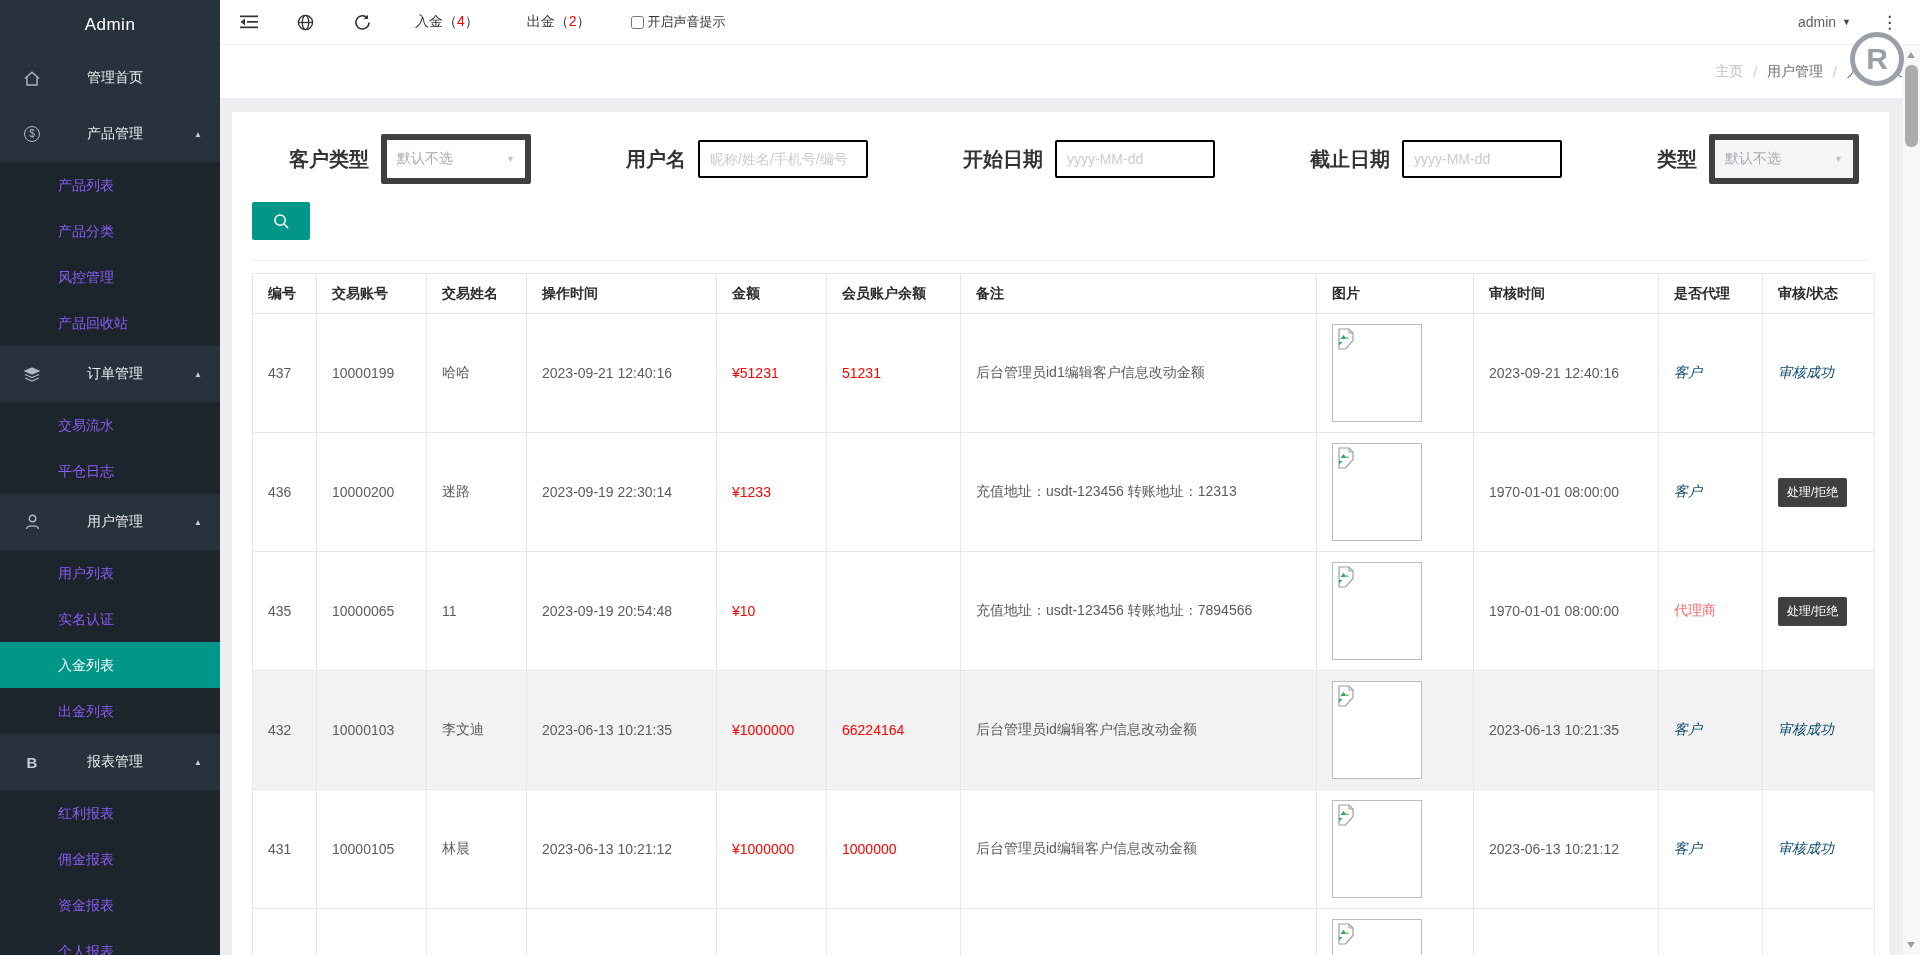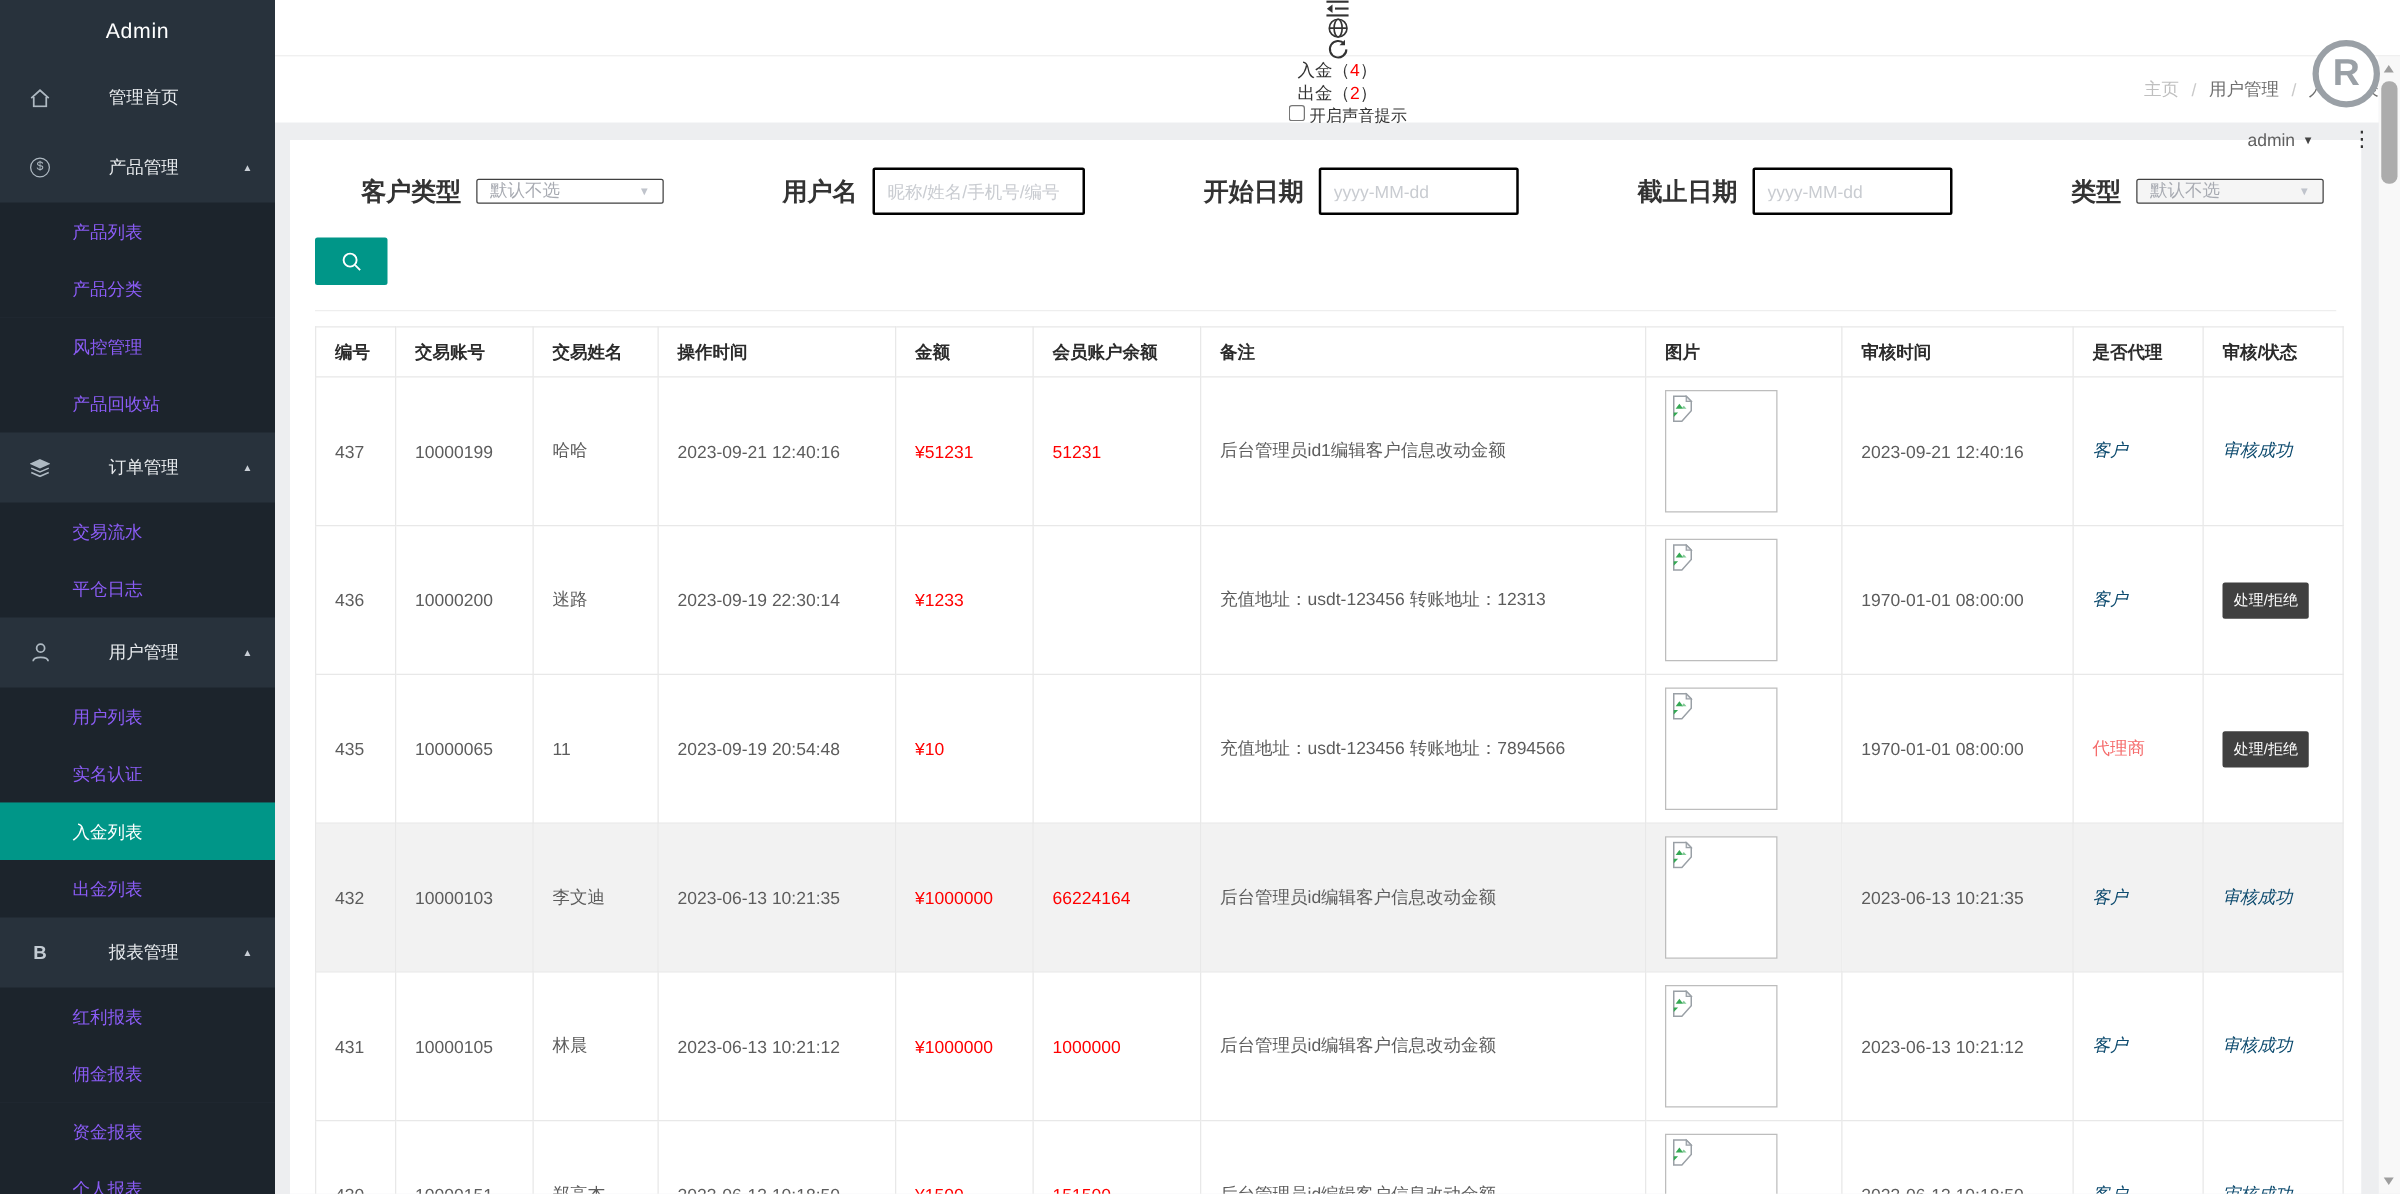--- a/index.html
+++ b/index.html
@@ -12,25 +12,25 @@
   .p-icon { width:20px; margin-right:12px; color:#AEB9C2; font-size:15px; display:flex; align-items:center; justify-content:center; }
   .p-icon svg { display:block; }
   .circ { display:inline-block; width:16px; height:16px; line-height:14px; border:1px solid #AEB9C2; border-radius:50%; font-size:10px; text-align:center; }
   .bicon { font-size:15px; font-weight:bold; color:#C3CBD3; font-family:"Liberation Sans",sans-serif; }
   .p-label { flex:1;margin-left:33px; }
   .p-arrow { font-size:8px; color:#C9CFD6; }
   .m-child { height:46px; line-height:46px; padding-left:58px; background:#1C242C; color:#8b5cf6; font-size:14px; cursor:pointer; }
   .m-child.active { background:#009688; color:#FFFFFF; }
 
   
-  .topbar { position:absolute; left:220px; top:0; right:0; height:45px; background:#FFFFFF; border-bottom:1px solid #F0F0F0; display:flex; align-items:center; z-index:5;flex-direction:column; }
+  .topbar { position:absolute; left:220px; top:0; right:0; height:45px; background:#FFFFFF; border-bottom:1px solid #F0F0F0; display:flex; align-items:center; z-index:5; }
   .tb-icon { width:57px; height:45px; display:flex; align-items:center; justify-content:center; cursor:pointer; }
   .tb-tab { padding:0 24px; font-size:14px; color:#333; cursor:pointer; white-space:nowrap; }
   .tb-count { color:#FF0000; }
-  .tb-sound { display:flex; margin-left:16px; font-size:13px; color:#333; cursor:pointer; }
+  .tb-sound { display:flex; align-items:center; margin-left:16px; font-size:13px; color:#333; cursor:pointer; }
   .tb-sound input { width:13px; height:13px; margin-right:4px; }
   .tb-right { margin-left:auto; display:flex; align-items:center; }
   .tb-user { font-size:14px; color:#5F5F5F; cursor:pointer; display:flex; align-items:center; }
   .tb-caret { font-size:9px; margin-left:6px; color:#444; }
   .tb-dots { font-size:17px; color:#333; margin:0 22px 0 30px; cursor:pointer; }
 
   
   .crumbbar { position:absolute; left:220px; top:45px; right:17px; height:53px; background:#FFFFFF; display:flex; align-items:center; padding-left:28px; font-size:14px; z-index:4;justify-content:flex-end; }
   .crumb-home { color:#BFBFBF; cursor:pointer; }
   .crumb-sep { color:#C9C9C9; margin:0 10px; }
@@ -44,21 +44,21 @@
   .sb-up { position:absolute; top:7px; left:4px; width:0; height:0; border-left:4.5px solid transparent; border-right:4.5px solid transparent; border-bottom:6px solid #9E9E9E; }
   .sb-thumb { position:absolute; top:20px; left:2px; width:13px; height:82px; background:#ACACAC; border-radius:6px; }
   .sb-down { position:absolute; bottom:7px; left:4px; width:0; height:0; border-left:4.5px solid transparent; border-right:4.5px solid transparent; border-top:6px solid #9E9E9E; }
 
   
   .card { position:absolute; left:232px; top:112px; width:1657px; height:843px; background:#FFFFFF; padding:14px 20px 0 20px; overflow:hidden; z-index:3; }
 
   .filters { display:flex; align-items:center; justify-content:space-between; margin:8px 10px 0 37px; }
   .fgroup { display:flex; align-items:center; }
   .flabel { font-size:20px; color:#333; font-weight:bold; margin-right:12px; white-space:nowrap; }
-  .fselect { width:150px; height:20px; border:1px solid #404040; border-radius:2px; display:flex; align-items:center; padding:0 10px; color:#A8ABB2; font-size:14px; background:#FFFFFF; cursor:pointer; }
+  .fselect { width:150px; height:50px; border:6px solid #404040; border-radius:2px; display:flex; align-items:center; padding:0 10px; color:#A8ABB2; font-size:14px; background:#FFFFFF; cursor:pointer; }
   .fselect.gray { background:#F5F5F5; }
   .fselect .sel-text { flex:1; }
   .sel-arrow { font-size:9px; color:#C0C4CC; }
   .finput { width:170px; height:38px; border:2px solid #000000; border-radius:2px; padding:0 10px; font-size:14px; color:#333; outline:none; font-family:"Liberation Sans","DejaVu Sans",sans-serif; }
   .finput::placeholder { color:#C9CCD1; }
   .fdate { width:160px; }
 
   .searchbtn { margin-top:18px; width:58px; height:38px; background:#009688; border:none; border-radius:2px; display:flex; align-items:center; justify-content:center; cursor:pointer; }
 
   .divider { border-bottom:1px solid #EEEEEE; margin-top:20px; }

